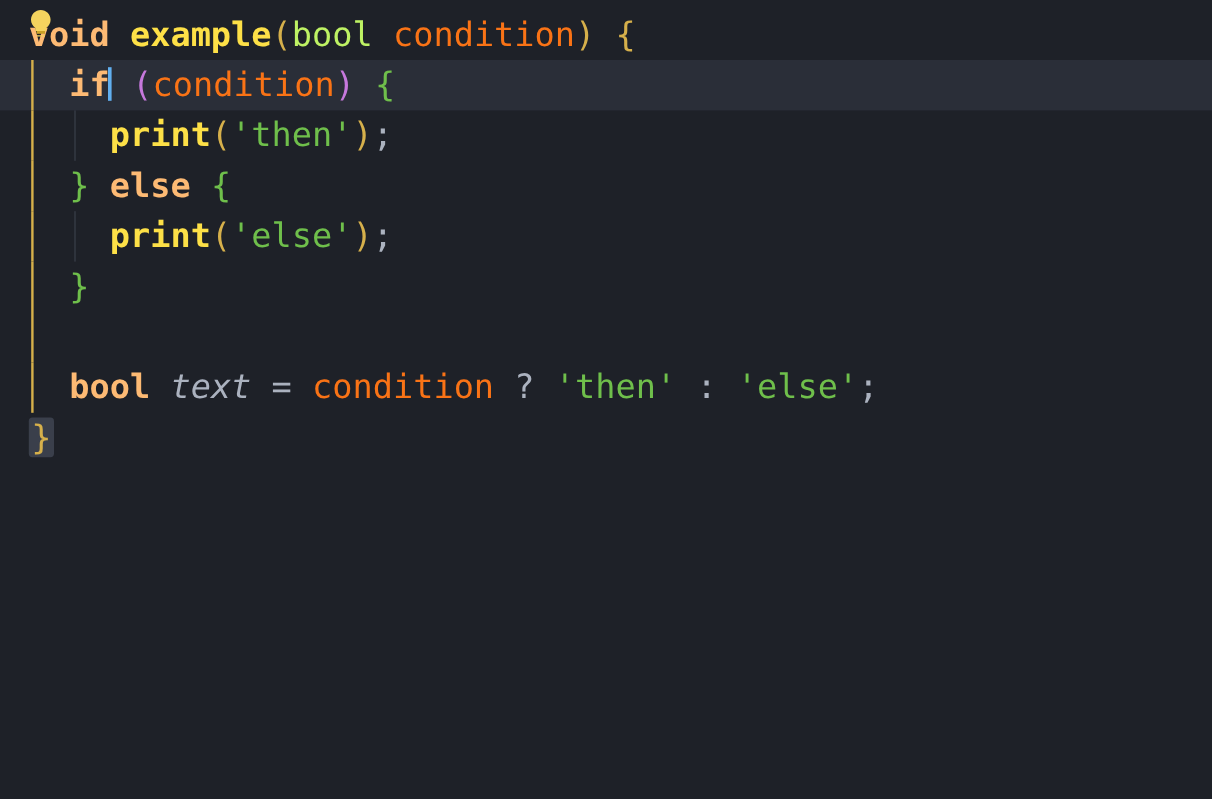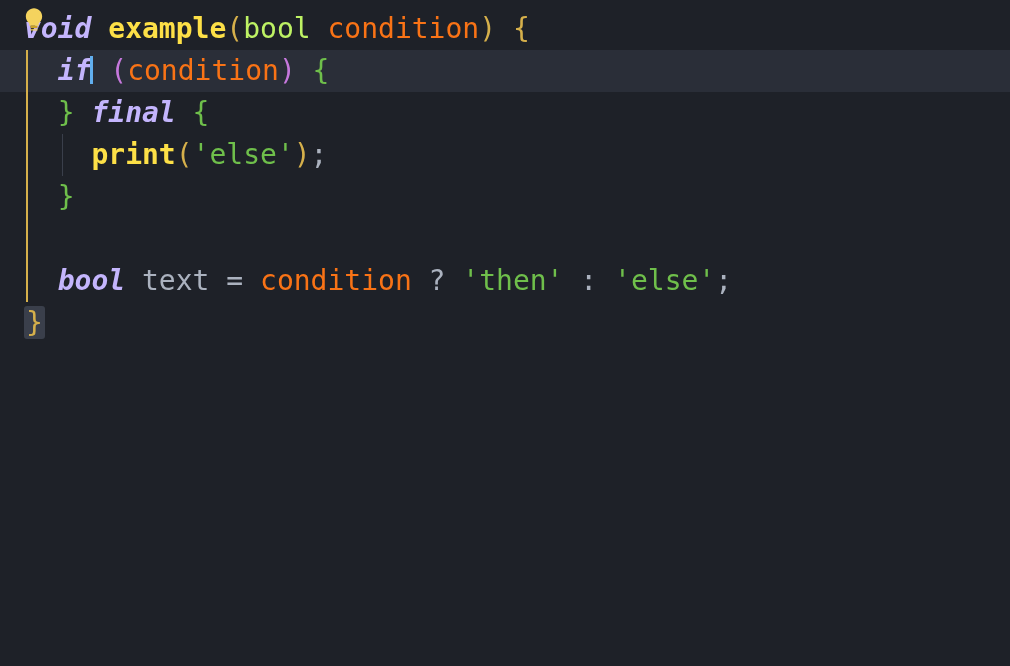--- a/index.html
+++ b/index.html
@@ -12,25 +12,25 @@
   .guide1::before{content:"";position:absolute;left:26px;top:0;bottom:0;width:2px;
     background:#d6b04b;}
   .guide2::before{content:"";position:absolute;left:26px;top:0;bottom:0;width:2px;
     background:#d6b04b;}
   .guide2::after{content:"";position:absolute;left:62px;top:0;bottom:0;width:1px;
     background:#3a3f4b;}
   .closebrace-hi{background:#3a3f4b;border-radius:3px;padding:0 2px;}
   .caret{display:inline-block;width:3px;height:28px;background:#61afef;
     vertical-align:-4px;margin-left:-1px;}
   
-  .t-kw{color:#c4b5fd;font-weight:600;font-style:italic;}
+  .t-kw{color:#fdba74;font-weight:600;}
   .t-type{color:#bef264;}
   .t-fn{color:#fde047;font-weight:bold;}
   .t-id{color:#f97316;}
-  .t-var{color:#abb2bf;}
+  .t-var{color:#abb2bf;font-style:italic;}
   .t-paren-y{color:#d6b04b;}
   .t-paren-p{color:#c678dd;}
   .t-brace-y{color:#d6b04b;}
   .t-brace-g{color:#6fbf4b;}
   .t-str{color:#6fbf4b;}
   .t-punc{color:#abb2bf;}
   .t-op{color:#abb2bf;}
   
   .bulb{position:absolute;left:20px;top:4px;width:28px;height:28px;z-index:10;}
   .bulb svg{width:100%;height:100%;}
@@ -44,22 +44,23 @@
     <svg viewBox="0 0 24 24">
         <path fill="#f4d35e" d="M9 21h6v-1H9v1zm3-19C8.14 2 5 5.14 5 9c0 2.38 1.19 4.47 3 5.74V17h8v-2.26c1.81-1.27 3-3.36 3-5.74 0-3.86-3.14-7-7-7z"></path>
         <rect x="9" y="17" width="6" height="2" fill="#c9a227"></rect>
       </svg>
   </div>
 
   <div class="line"><span class="t-kw">void</span> <span class="t-fn">example</span><span class="t-paren-y">(</span><span class="t-type">bool</span> <span class="t-id">condition</span><span class="t-paren-y">)</span> <span class="t-brace-y">{</span></div>
 
   <div class="line current guide1">  <span class="t-kw">if</span><span class="caret"></span> <span class="t-paren-p">(</span><span class="t-id">condition</span><span class="t-paren-p">)</span> <span class="t-brace-g">{</span></div>
 
+  <div class="line guide2">    <span class="t-fn">print</span><span class="t-paren-y">(</span><span class="t-str">'then'</span><span class="t-paren-y">)</span><span class="t-punc">;</span></div>
 
-  <div class="line guide1">  <span class="t-brace-g">}</span> <span class="t-kw">final</span> <span class="t-brace-g">{</span></div>
+  <div class="line guide1">  <span class="t-brace-g">}</span> <span class="t-kw">else</span> <span class="t-brace-g">{</span></div>
 
   <div class="line guide2">    <span class="t-fn">print</span><span class="t-paren-y">(</span><span class="t-str">'else'</span><span class="t-paren-y">)</span><span class="t-punc">;</span></div>
 
   <div class="line guide1">  <span class="t-brace-g">}</span></div>
 
   <div class="line guide1"> </div>
 
   <div class="line guide1">  <span class="t-kw">bool</span> <span class="t-var">text</span> <span class="t-op">=</span> <span class="t-id">condition</span> <span class="t-op">?</span> <span class="t-str">'then'</span> <span class="t-op">:</span> <span class="t-str">'else'</span><span class="t-punc">;</span></div>
 
   <div class="line"><span class="t-brace-y closebrace-hi">}</span></div>

